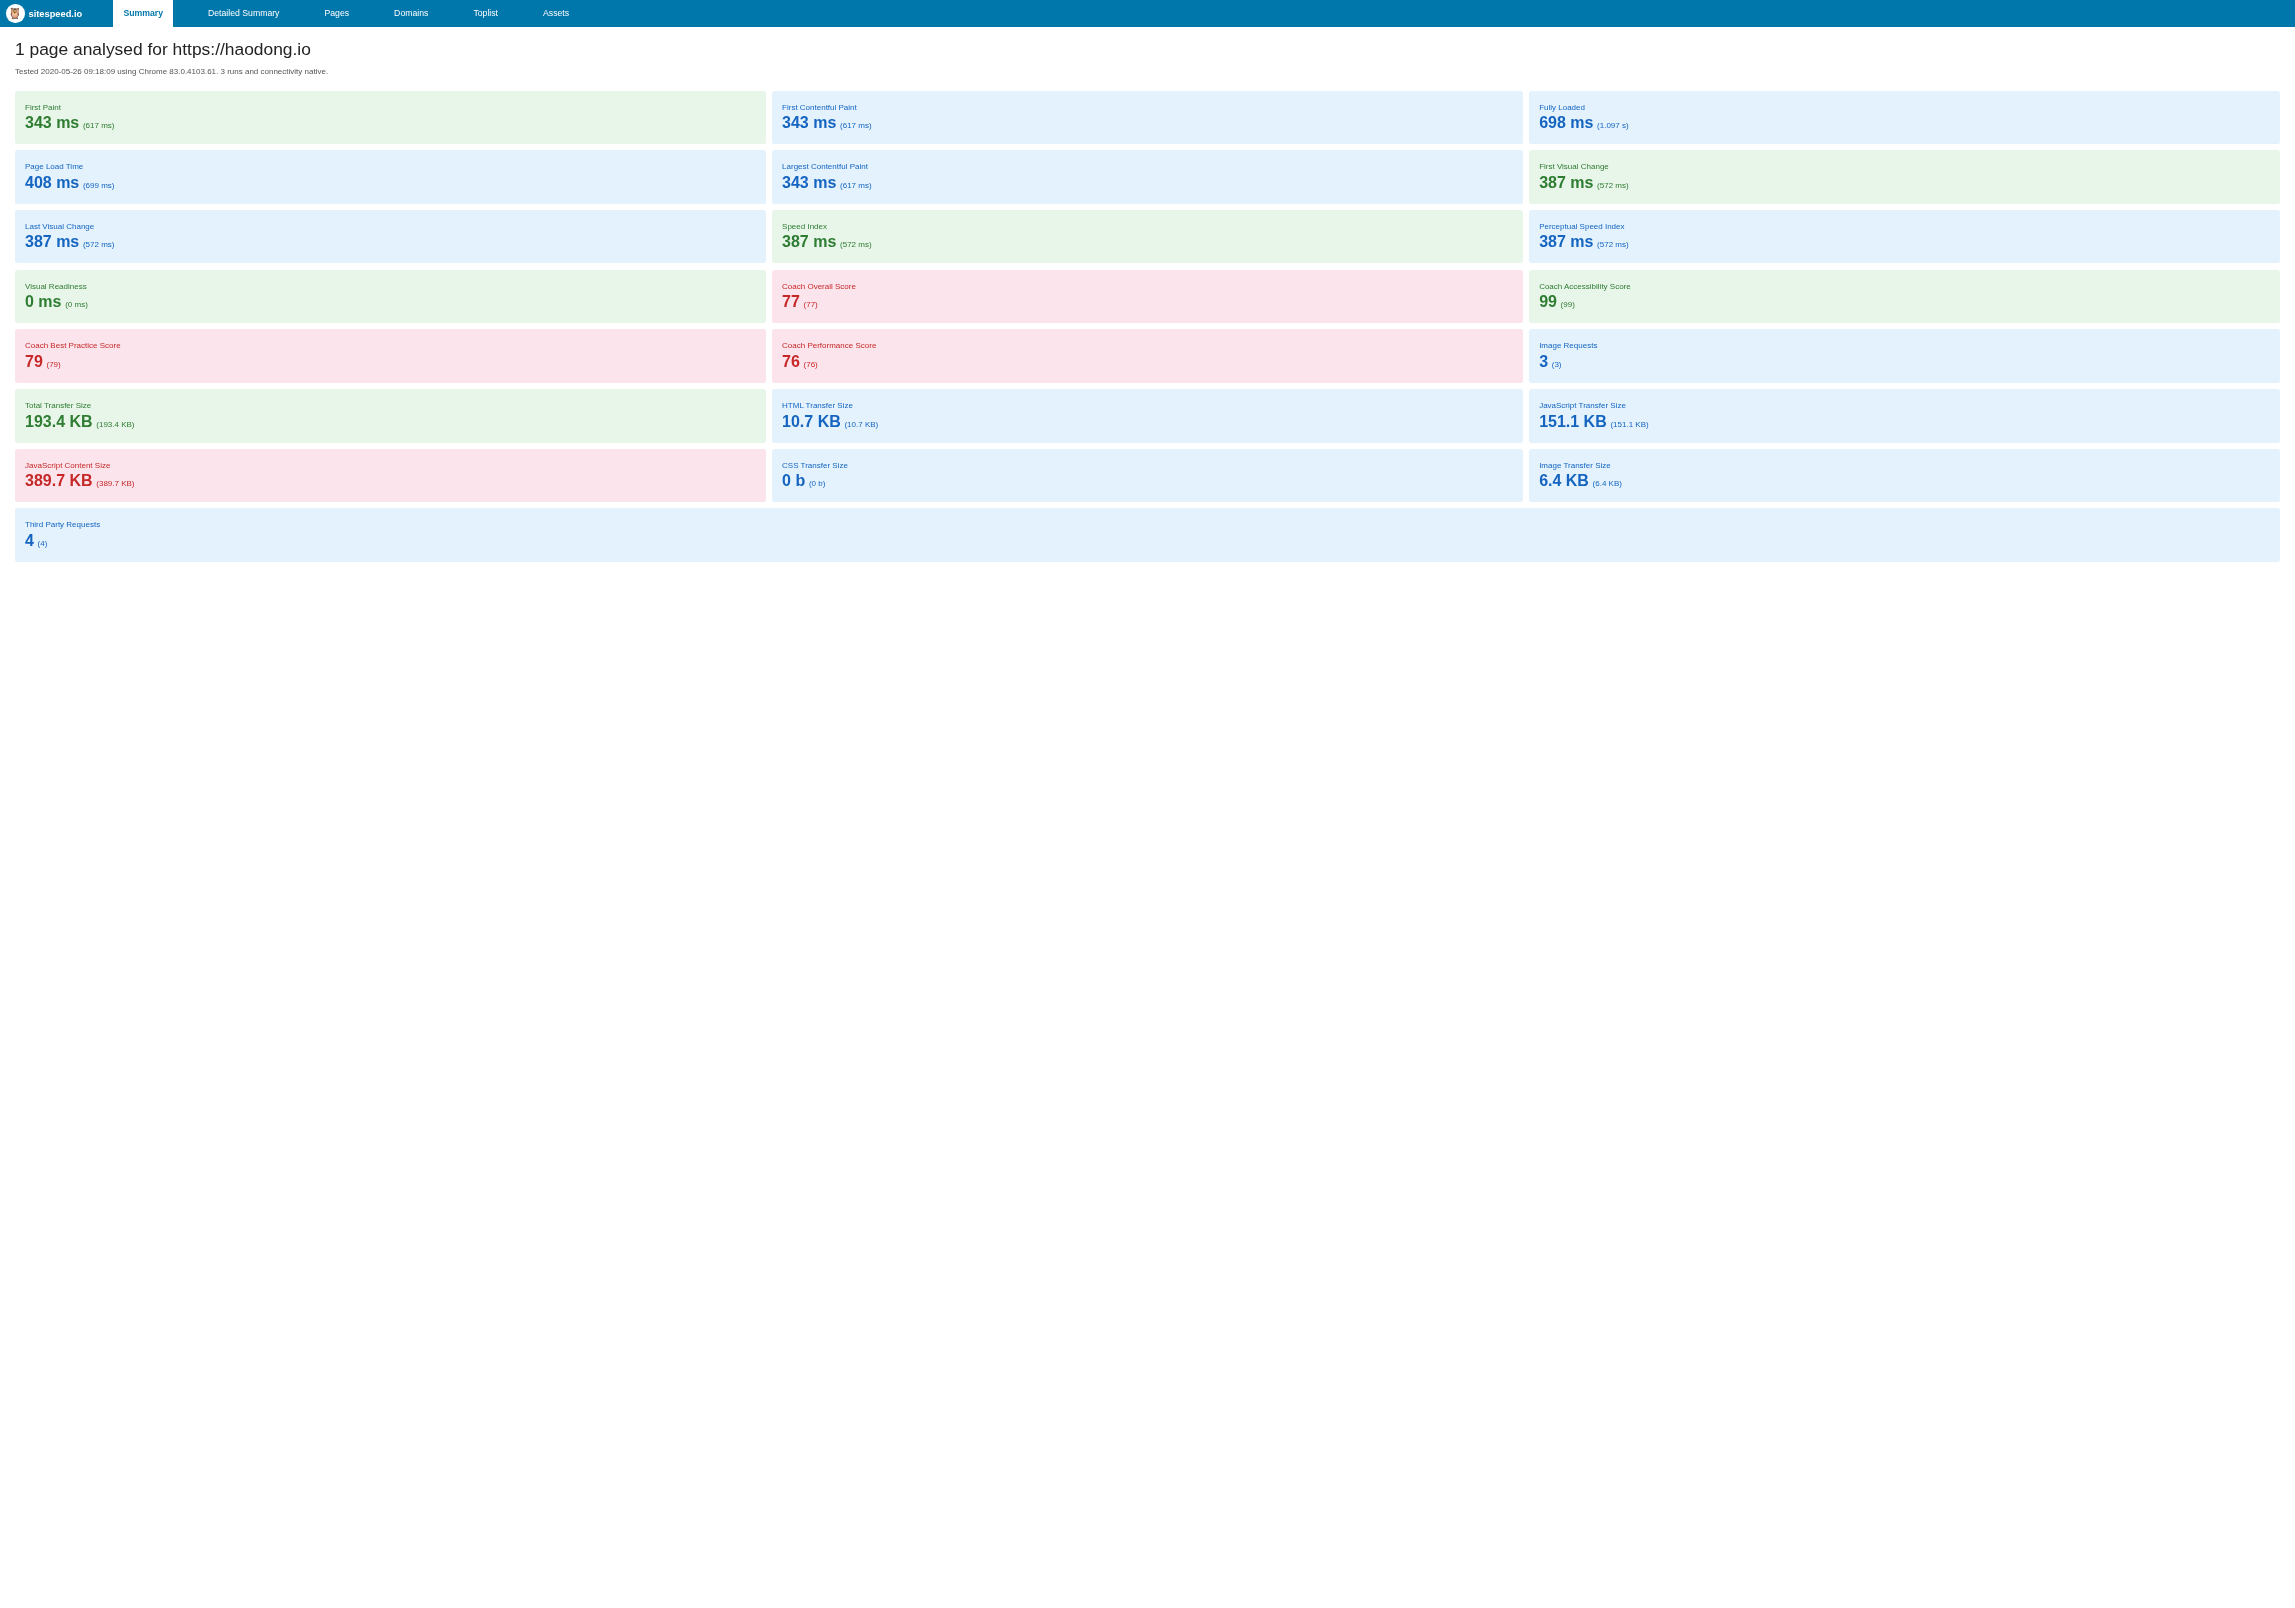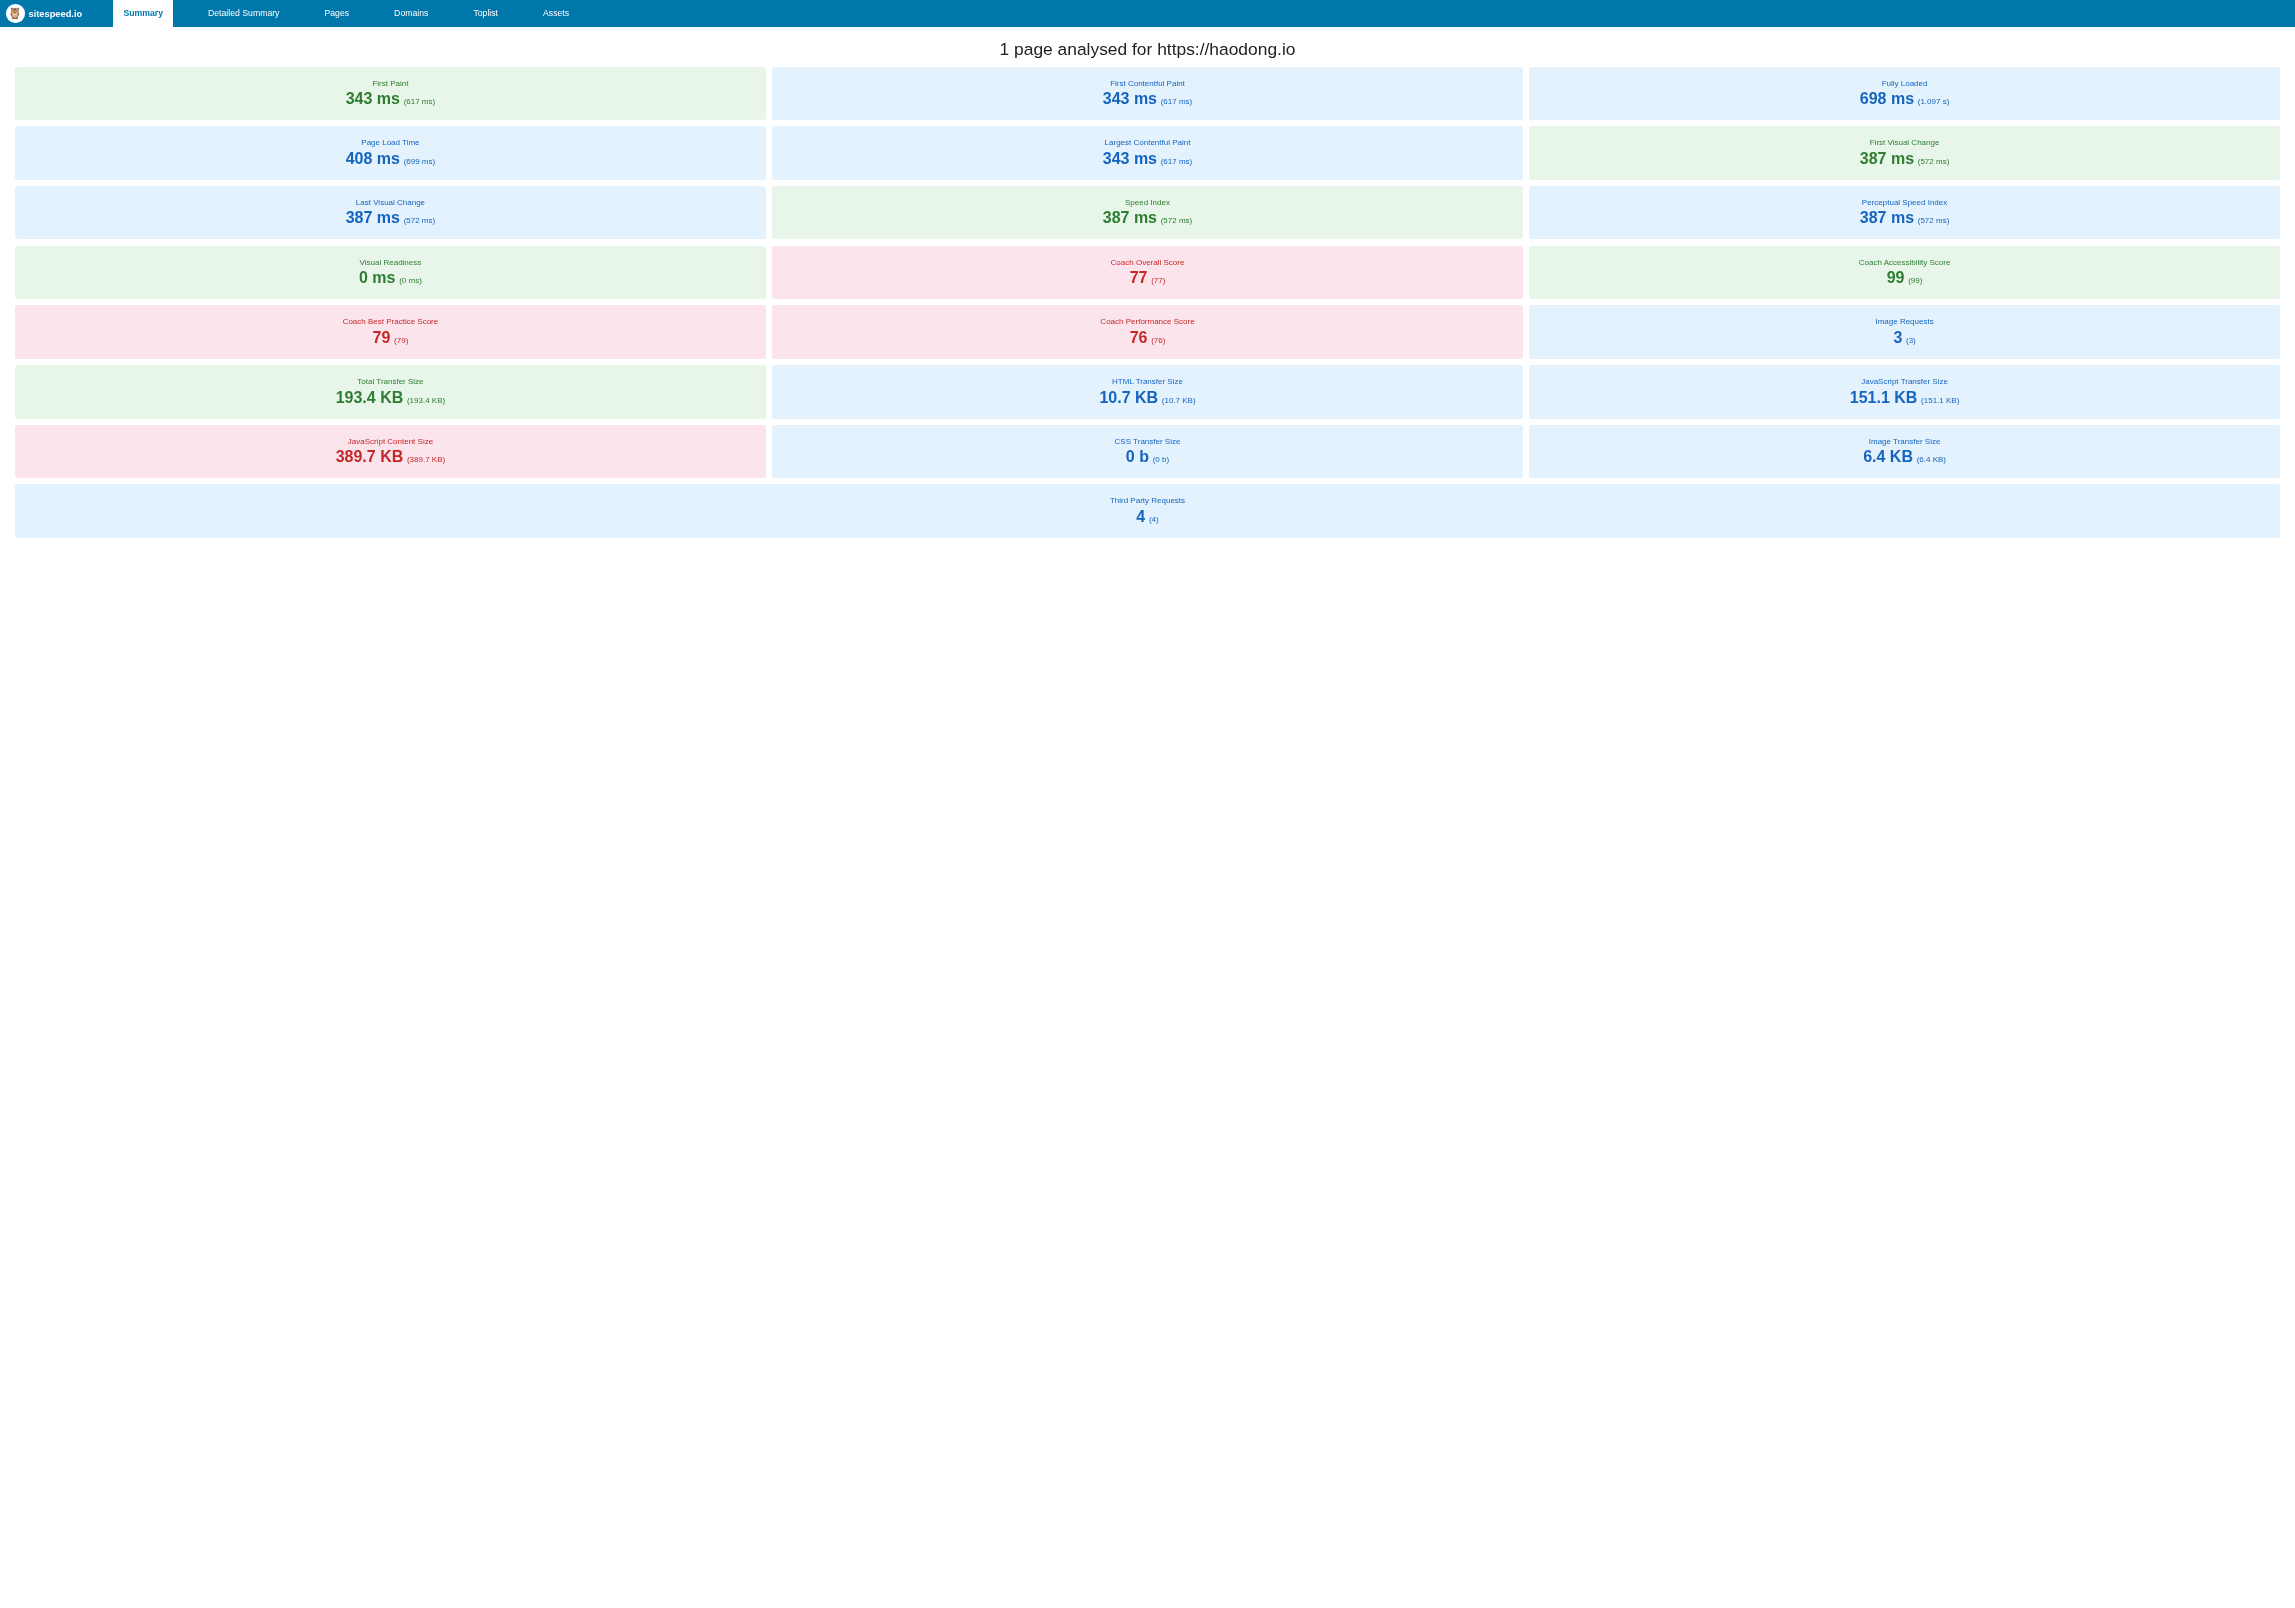--- a/index.html
+++ b/index.html
@@ -46,21 +46,21 @@
       font-size: 8.7px;
       margin-left: 25px;
     }
     .nav-links li.active a {
       background: #fff;
       color: #0077aa;
       font-weight: bold;
     }
 
     
-    .main { padding: 12.4px 15px; text-align: center; }
+    .main { padding: 12.4px 15px; }
     .page-title {
       font-size: 17.4px;
       font-weight: normal;
       color: #222;
       margin-bottom: 6.2px;
     }
     .subtitle {
       font-size: 8px;
       color: #555;
       margin-bottom: 15px;
@@ -140,20 +140,21 @@
         <a href="#">Toplist</a>
       </li>
       <li>
         <a href="#">Assets</a>
       </li>
     </ul>
 </nav>
 
 <div class="main">
   <h1 class="page-title">1 page analysed for https://haodong.io</h1>
+  <p class="subtitle">Tested 2020-05-26 09:18:09 using Chrome 83.0.4103.61. 3 runs and connectivity native.</p>
 
   <div class="grid" id="cards-grid">
       <div class="card card-green">
         <div class="card-label">First Paint</div>
         <div><span class="card-value">343 ms</span><span class="card-sub">(617 ms)</span></div>
       </div>
       <div class="card card-blue">
         <div class="card-label">First Contentful Paint</div>
         <div><span class="card-value">343 ms</span><span class="card-sub">(617 ms)</span></div>
       </div>

